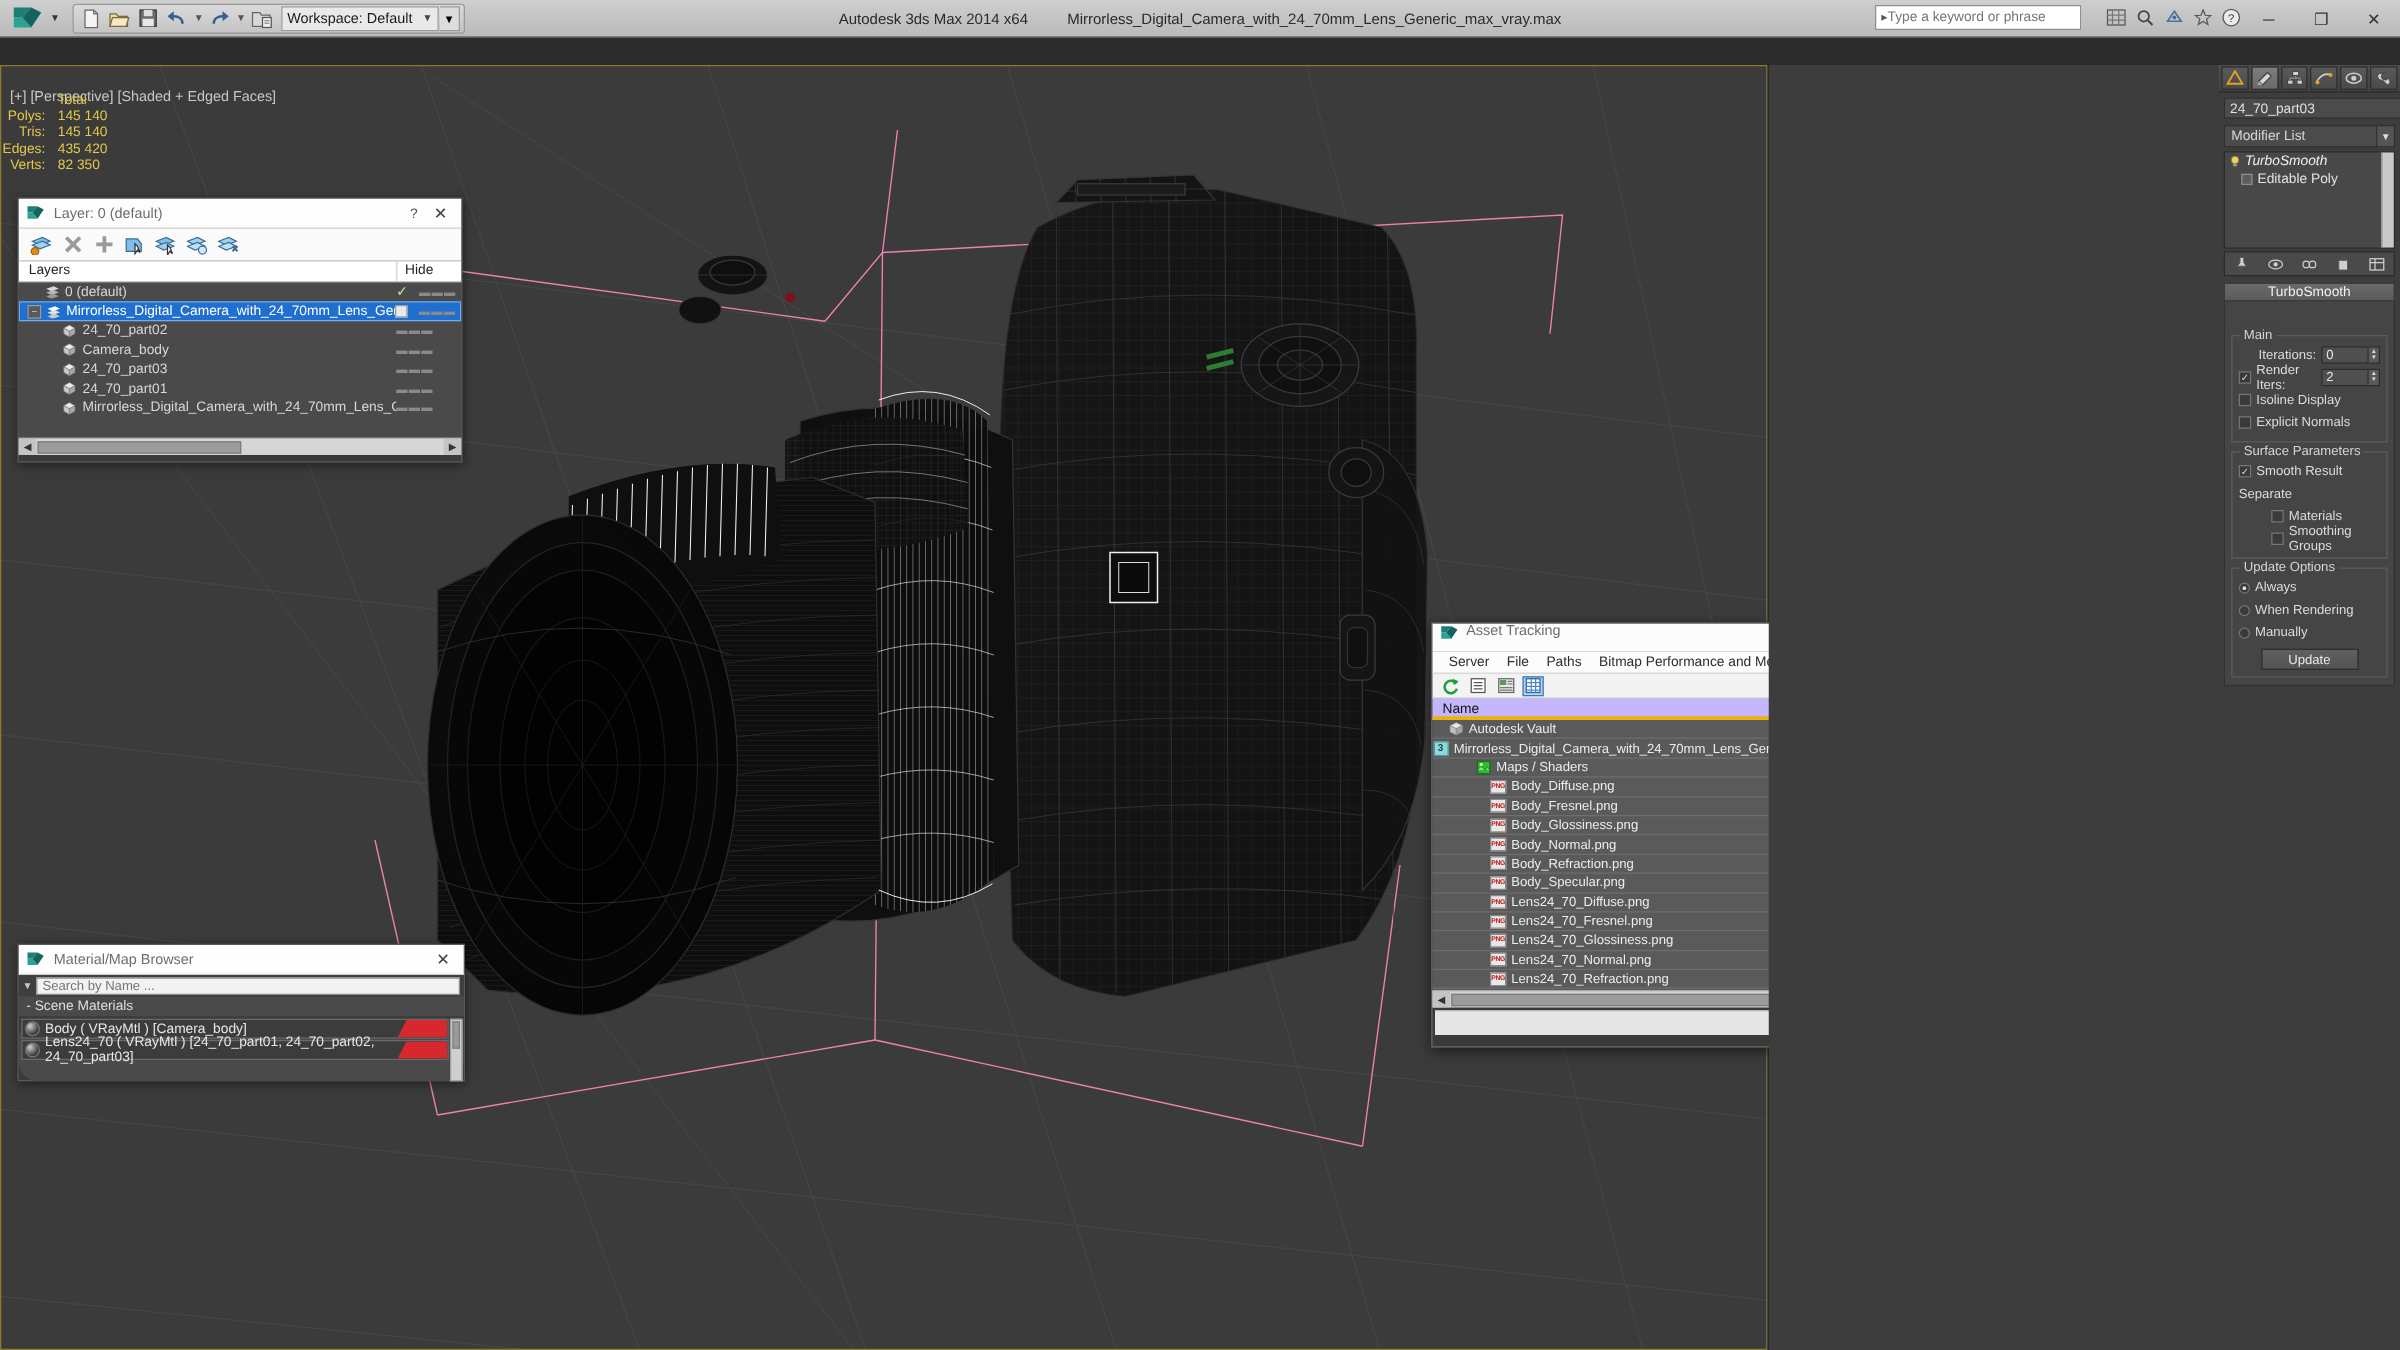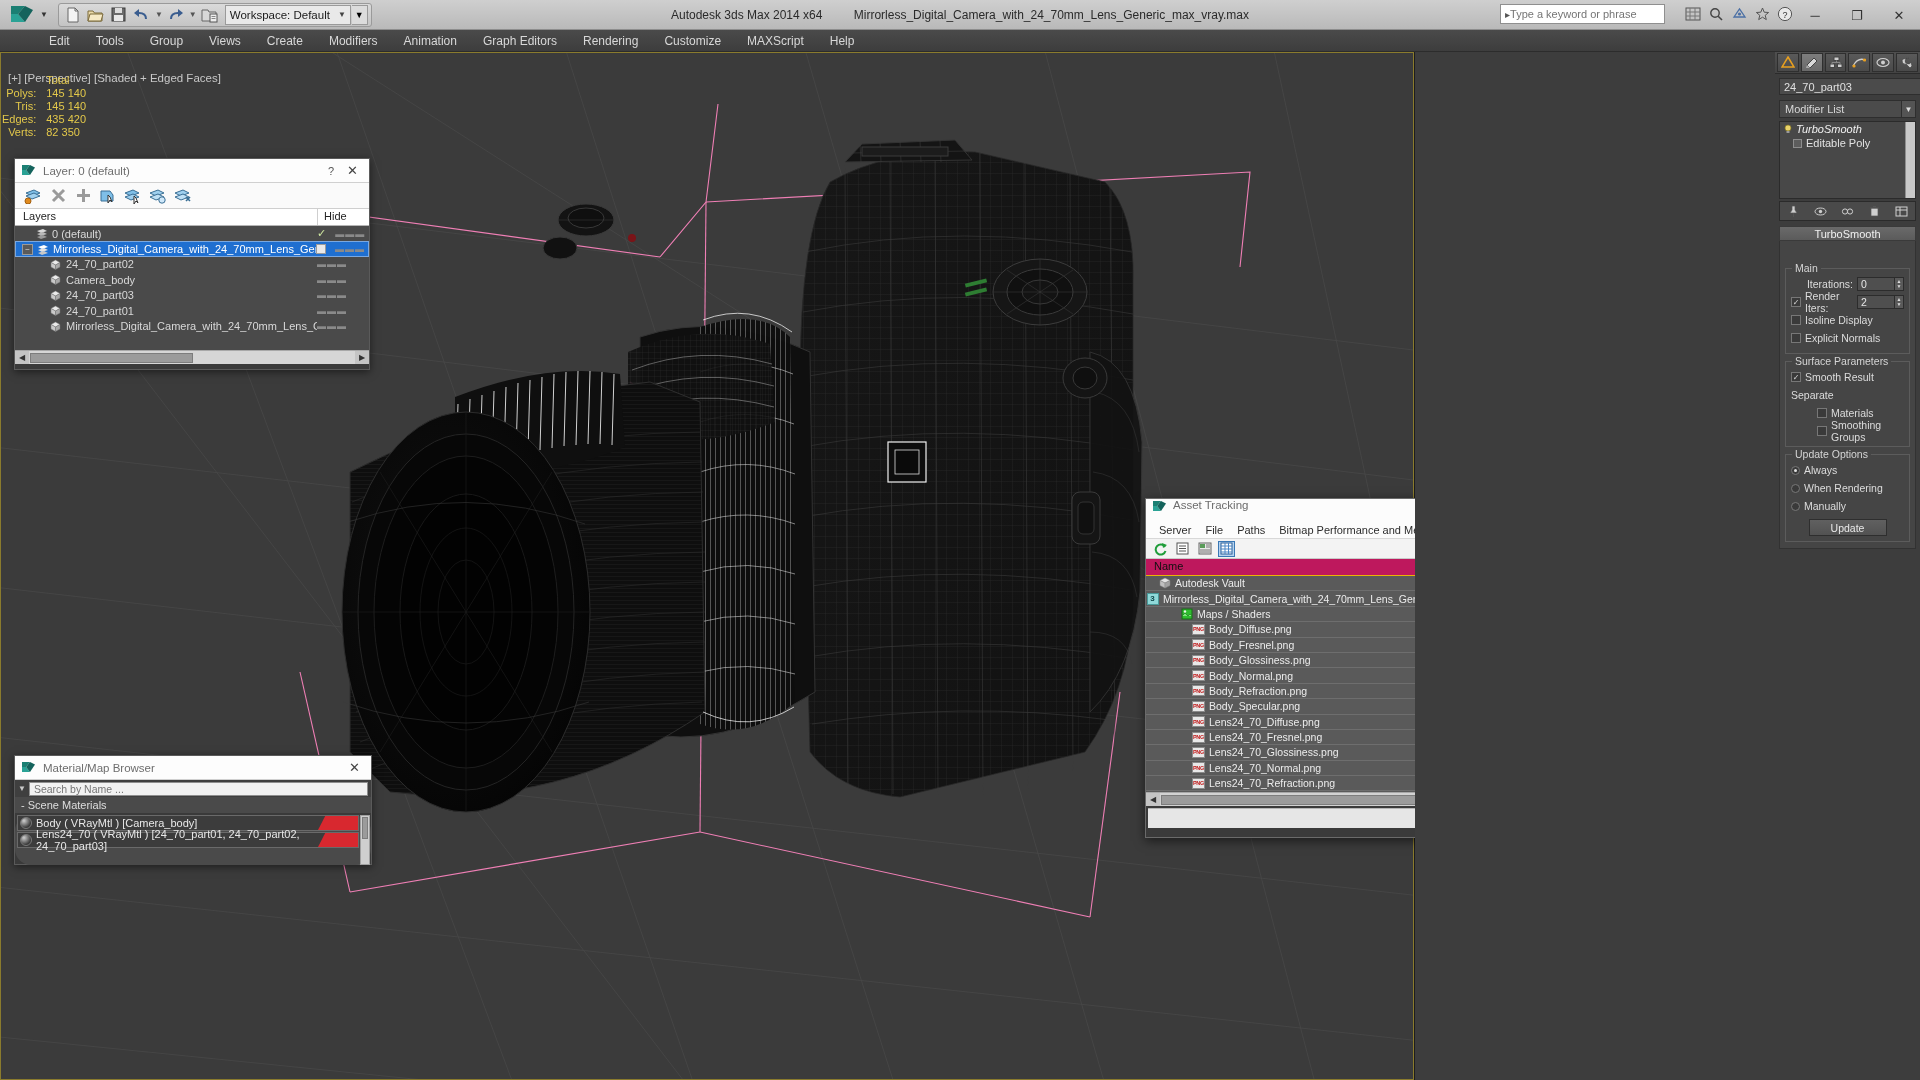--- a/index.html
+++ b/index.html
@@ -108,21 +108,21 @@
   .a-title .txt{font-size:11.5px;color:#6d6d6d;flex:1;}
   .a-wc{width:32px;height:20px;display:flex;align-items:center;justify-content:center;font-size:11px;color:#444;}
   .a-wc.cl{font-size:13px;}
   .a-menubar{height:18px;background:#fcfcfc;display:flex;align-items:center;
     border-bottom:1px solid #d8d8d8;padding-left:6px;}
   .a-menu{font-size:11px;color:#2d2d2d;padding:1px 7px;}
   .a-toolbar{height:20px;background:#f3f3f3;display:flex;align-items:center;gap:5px;padding:0 6px;border-bottom:1px solid #c9c9c9;}
   .a-tb{width:17px;height:16px;display:flex;align-items:center;justify-content:center;}
   .a-tb.on{background:#b5d3f0;border:1px solid #3a78b5;}
   .a-tb-right{margin-left:auto;display:flex;gap:4px;}
-  .a-hdr{display:flex;height:17px;background:#be185d;border-bottom:1px solid #eab308;}
+  .a-hdr{display:flex;height:17px;background:#c4b5fd;border-bottom:3px solid #eab308;align-items:flex-end;}
   .a-hdr .c{font-size:11px;color:#111;padding:1px 0 0 8px;}
   .a-hdr .c.name{flex:1;border-right:1px solid #d0d0d0;}
   .a-hdr .c.status{flex:0 0 55px;}
   .a-list{background:#5a5a5a;height:216px;overflow:hidden;}
   .arow{display:flex;height:15.4px;align-items:center;border-bottom:1px solid #6e6e6e;font-size:10.5px;color:#ececec;}
   .arow .nm{flex:1;display:flex;align-items:center;white-space:nowrap;overflow:hidden;}
   .arow .st{flex:0 0 55px;padding-left:5px;color:#ececec;}
   .aico{width:13px;height:12px;margin-right:4px;flex:0 0 13px;display:inline-flex;align-items:center;justify-content:center;}
   .png-ico{width:13px;height:11px;background:#e8e8e8;border:1px solid #8a8a8a;
     font-size:5.5px;color:#c01a1a;font-weight:bold;display:flex;align-items:center;justify-content:center;letter-spacing:-0.3px;}
@@ -284,34 +284,20 @@
       </div>
     </div>
 
     <div class="wincontrols">
       <div class="wc">─</div>
       <div class="wc">❐</div>
       <div class="wc close">✕</div>
     </div>
   </div>
 
-  <div class="menubar">
-    <div class="menu-item">Edit</div>
-    <div class="menu-item">Tools</div>
-    <div class="menu-item">Group</div>
-    <div class="menu-item">Views</div>
-    <div class="menu-item">Create</div>
-    <div class="menu-item">Modifiers</div>
-    <div class="menu-item">Animation</div>
-    <div class="menu-item">Graph Editors</div>
-    <div class="menu-item">Rendering</div>
-    <div class="menu-item">Customize</div>
-    <div class="menu-item">MAXScript</div>
-    <div class="menu-item">Help</div>
-  </div>
 
   <div class="viewport">
     <svg class="vp-grid" width="1415" height="1028">
       <defs>
         <linearGradient id="bodyg" x1="0" y1="0" x2="1" y2="1">
           <stop offset="0" stop-color="#1a1a1a"></stop>
             <stop offset="1" stop-color="#0b0b0b"></stop>
         </linearGradient>
         <radialGradient id="lensg" cx="42%" cy="42%" r="62%">
           <stop offset="0" stop-color="#121212"></stop>

